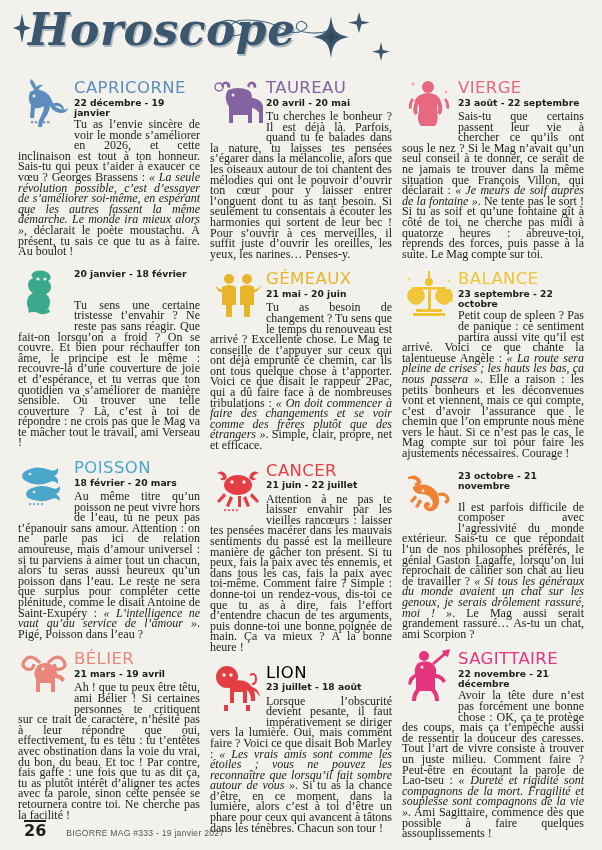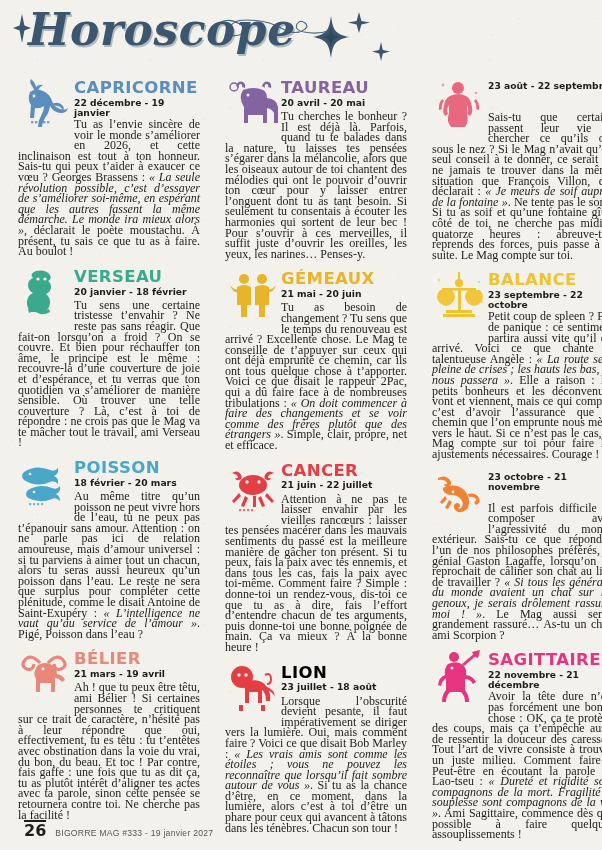--- a/index.html
+++ b/index.html
@@ -69,35 +69,35 @@
     height: 735px;
     display: flex;
     gap: 0;
     padding: 0 18px;
     box-sizing: border-box;
   }
   .col {
     width: 182px;
     flex: 0 0 182px;
   }
-  .col + .col { margin-left: 25px; }
+  .col + .col { margin-left: 10px; }
 
   
   .sign {
     position: relative;
     margin-bottom: 12px;
   }
   .sign-head {
     position: relative;
     margin-left: 56px;
     min-height: 30px;
   }
   .sign-name {
     font-family: "DejaVu Sans", sans-serif;
-    font-weight: bold;
+    font-weight: normal;
     font-size: 16.5px;
     letter-spacing: .4px;
     line-height: 1.02;
     margin: 0;
     text-transform: uppercase;
   }
   .sign-dates {
     font-family: "DejaVu Sans", sans-serif;
     font-weight: bold;
     font-size: 9.2px;
@@ -131,21 +131,21 @@
   }
   .sign-body i { font-style: italic; }
 
   
   .footer {
     position: absolute;
     left: 24px;
     bottom: 10px;
     display: flex;
     align-items: flex-end;
-    gap: 9px;
+    gap: 20px;
   }
   .folio {
     font-family: "DejaVu Sans", sans-serif;
     font-weight: bold;
     font-size: 16px;
     color: #1d1d1b;
     border-top: 2.2px solid #1d1d1b;
     padding-top: 1px;
     line-height: 1.05;
   }
@@ -216,21 +216,20 @@
       <path d="M18 6 q10 -2 14 4 q2 4 -2 6 q3 2 3 6 q0 5 -5 7 q4 3 4 8 q0 7 -6 10 l-12 0 q-6 -4 -5 -11 q1 -6 6 -8 q-5 -3 -5 -8 q0 -5 5 -7 q-4 -4 3 -7 z"></path>
       <path d="M10 44 q5 -3 10 0 q5 3 11 0 l1 3 q-7 4 -12 1 q-5 -3 -9 0 z"></path>
     </g>
     <g fill="#f2f1ec">
               <circle cx="20" cy="14" r="1.6"></circle>
               <circle cx="27" cy="14" r="1.6"></circle>
             </g>
     </svg>
         </div>
         <div class="sign-head">
-          <div class="sign-name" style="color:#3aa98c">VERSEAU</div>
           <div class="sign-dates">20 janvier - 18 février</div>
         </div>
         <p class="sign-body"><span class="lead-indent"></span>Tu sens une certaine tristesse t’envahir ? Ne reste pas sans réagir. Que fait-on lorsqu’on a froid ? On se couvre. Et bien pour réchauffer ton âme, le principe est le même : recouvre-la d’une couverture de joie et d’espérance, et tu verras que ton quotidien va s’améliorer de manière sensible. Où trouver une telle couverture ? Là, c’est à toi de répondre : ne crois pas que le Mag va te mâcher tout le travail, ami Verseau !</p>
       </div>
       <div class="sign">
         <div class="sign-icon">
           <svg viewBox="0 0 56 56" width="56" height="56">
     <g fill="#4aa7c9">
       <path d="M6 16 q12 -8 26 -2 q5 2 8 -2 q1 6 -4 8 q5 2 4 8 q-4 -4 -8 -2 q-13 6 -26 -2 q-4 -4 0 -8 z"></path>
       <path d="M10 34 q12 -7 24 -2 q5 2 8 -2 q1 6 -4 8 q4 2 4 7 q-4 -4 -8 -2 q-12 5 -24 -1 q-4 -4 0 -8 z"></path>
@@ -380,20 +379,21 @@
       <path d="M10 22 q-4 5 -3 11 l3 -1 q-1 -5 2 -8 z"></path>
       <path d="M44 22 q4 5 3 11 l-3 -1 q1 -5 -2 -8 z"></path>
     </g>
     <g fill="#e8697f" opacity=".6">
               <circle cx="11" cy="8" r="1.4"></circle>
               <circle cx="44" cy="16" r="1.2"></circle>
             </g>
     </svg>
         </div>
         <div class="sign-head">
+          <div class="sign-name" style="color:#e8697f">VIERGE</div>
           <div class="sign-dates">23 août - 22 septembre</div>
         </div>
         <p class="sign-body"><span class="lead-indent"></span>Sais-tu que certains passent leur vie à chercher ce qu’ils ont sous le nez ? Si le Mag n’avait qu’un seul conseil à te donner, ce serait de ne jamais te trouver dans la même situation que François Villon, qui déclarait : <i>« Je meurs de soif auprès de la fontaine »</i>. Ne tente pas le sort ! Si tu as soif et qu’une fontaine gît à côté de toi, ne cherche pas midi à quatorze heures : abreuve-toi, reprends des forces, puis passe à la suite. Le Mag compte sur toi.</p>
       </div>
       <div class="sign">
         <div class="sign-icon">
           <svg viewBox="0 0 56 56" width="56" height="56">
     <g fill="#f0c330">
       <path d="M26 4 l2 0 l0 9 l-2 0 z"></path>
       <circle cx="27" cy="15" r="4"></circle>

